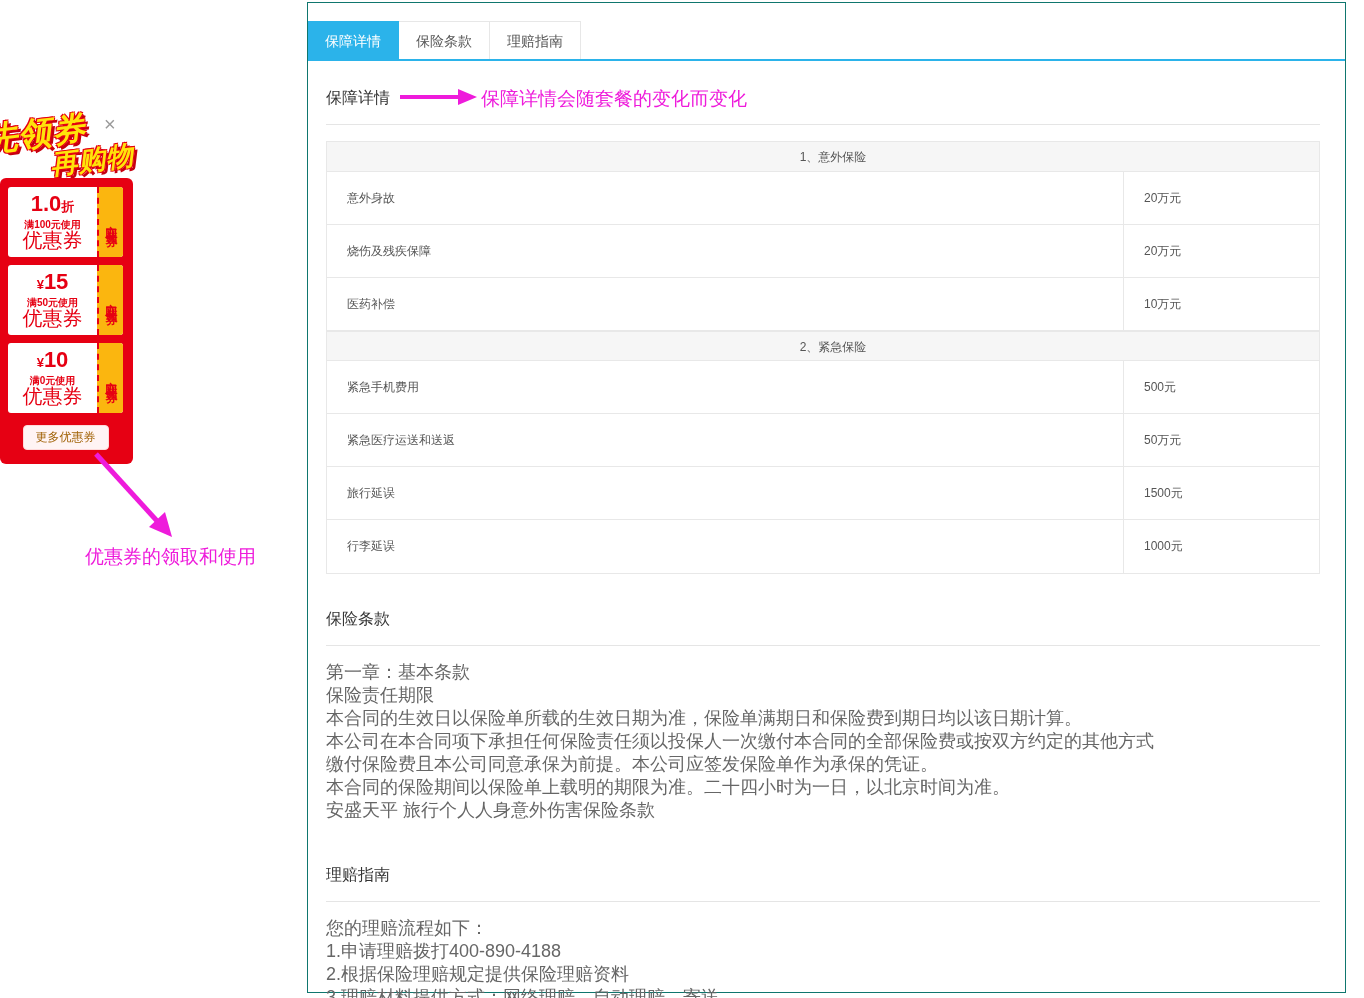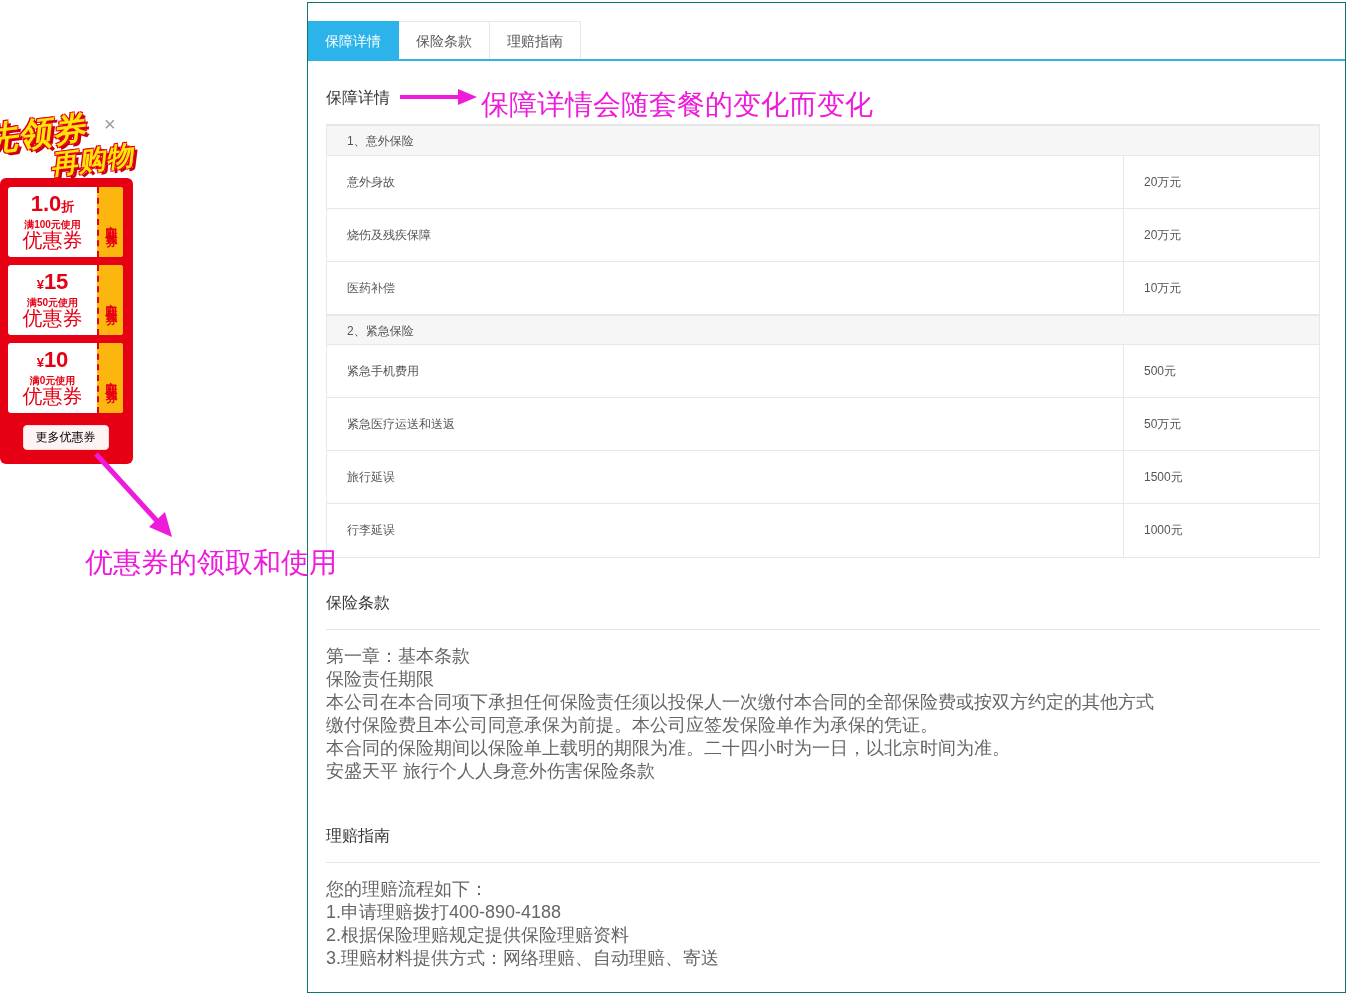--- a/index.html
+++ b/index.html
@@ -11,36 +11,36 @@
           background:#fff; border:1px solid #0f766e; }
   .tabbar { margin-top:18px; display:flex; border-bottom:2px solid #2bb3ea; }
   .tab { height:38px; line-height:38px; padding:0 17px; font-size:14px; color:#555;
          background:#fff; border-top:1px solid #e7e7e7; border-right:1px solid #e7e7e7;
          cursor:pointer; white-space:nowrap; }
   .tab:first-child { border-left:none; }
   .tab.active { background:#2bb3ea; color:#fff; border-color:#2bb3ea; }
   .content { padding:0 25px 0 18px; }
   .sec-title { margin-top:27px; font-size:16px; color:#333; padding-bottom:15px;
                border-bottom:1px solid #e5e5e5; }
-  .sec-table { border:1px solid #e8e8e8; font-size:12px; color:#555; }
+  .sec-table { margin-top:16px; border:1px solid #e8e8e8; font-size:12px; color:#555;text-align:center; }
   .t-group { height:30px; line-height:30px; background:#f6f6f6; padding-left:20px;
              border-bottom:1px solid #e8e8e8; }
   .t-row { display:flex; height:53px; border-bottom:1px solid #e8e8e8; }
   .t-row:last-child { border-bottom:none; }
   .t-label { flex:1; display:flex; align-items:center; padding-left:20px; }
   .t-value { width:196px; border-left:1px solid #e8e8e8; display:flex;
              align-items:center; padding-left:20px; }
   .para { margin-top:15px; }
   .para div { font-size:18px; color:#666; line-height:23px; }
   .clauses-title { margin-top:35px; }
   .claims-title { margin-top:43px; }
 
   
   .note-text { position:absolute; font-family:"Liberation Serif", serif;
-               font-size:28px; color:#ee1bdb; white-space:nowrap; }
+               font-size:19px; color:#ee1bdb; white-space:nowrap; }
   #note1 { left:481px; top:86px; }
   #note2 { left:85px; top:544px; }
   .arrow-svg { position:absolute; color:#ee1bdb; }
   #arrow1 { left:398px; top:88px; }
   #arrow2 { left:86px; top:448px; }
 
   
   .popup { position:absolute; left:0; top:108px; width:145px; height:360px; }
   .slogan { position:absolute; font-weight:bold; font-style:italic; color:#ffe30a;
             transform:rotate(-7deg); letter-spacing:1px; white-space:nowrap;
@@ -58,21 +58,21 @@
   .c-amt { font-size:22px; font-weight:bold; line-height:24px; }
   .c-amt .sm { font-size:13px; }
   .c-cond { font-size:10px; font-weight:bold; line-height:12px; }
   .c-name { font-size:20px; font-weight:normal; line-height:18px; }
   .c-strip { width:26px; background:#fbb60f; border-left:2px dashed #e60013;
              display:flex; align-items:center; justify-content:center; }
   .c-strip span { writing-mode:vertical-rl; font-size:12px; font-weight:bold;
                   color:#e60013; letter-spacing:3px; }
   .more-btn { display:block; margin:12px auto 0; width:86px; height:25px;
               background:#fff4f4; border:1px solid #ffd9d9; border-radius:4px;
-              color:#000000; font-size:12px; text-align:center; line-height:23px;
+              color:#a16207; font-size:12px; text-align:center; line-height:23px;
               cursor:pointer; }
 </style>
 </head>
 <body>
 
 <div class="card">
   <div class="tabbar">
     <div class="tab active">保障详情</div>
     <div class="tab">保险条款</div>
     <div class="tab">理赔指南</div>
@@ -111,20 +111,21 @@
       <div class="t-row">
         <div class="t-label">行李延误</div>
         <div class="t-value">1000元</div>
       </div>
     </div>
 
     <div class="sec-title clauses-title">保险条款</div>
     <div class="para">
       <div>第一章：基本条款</div>
       <div>保险责任期限</div>
+      <div>本合同的生效日以保险单所载的生效日期为准，保险单满期日和保险费到期日均以该日期计算。</div>
       <div>本公司在本合同项下承担任何保险责任须以投保人一次缴付本合同的全部保险费或按双方约定的其他方式</div>
       <div>缴付保险费且本公司同意承保为前提。本公司应签发保险单作为承保的凭证。</div>
       <div>本合同的保险期间以保险单上载明的期限为准。二十四小时为一日，以北京时间为准。</div>
       <div>安盛天平 旅行个人人身意外伤害保险条款</div>
     </div>
 
     <div class="sec-title claims-title">理赔指南</div>
     <div class="para">
       <div>您的理赔流程如下：</div>
       <div>1.申请理赔拨打400-890-4188</div>

